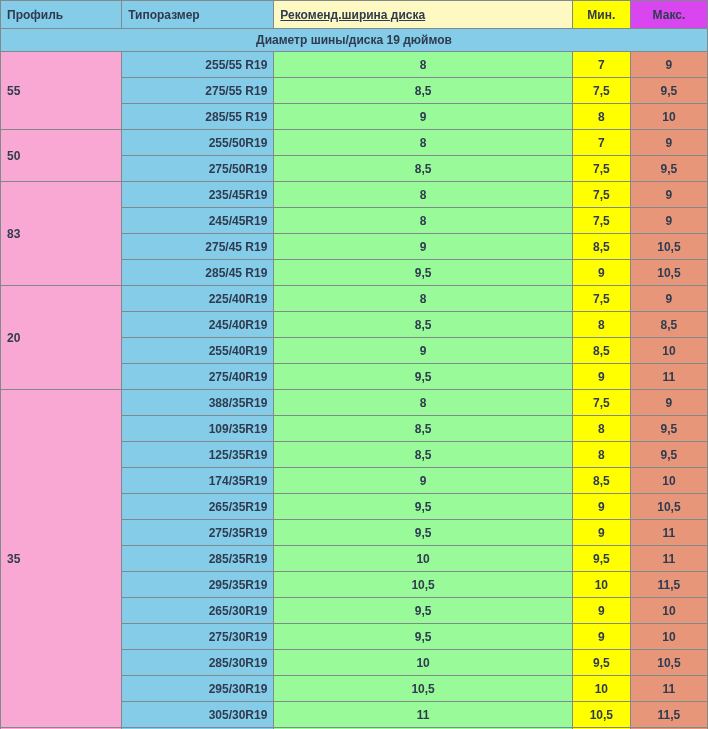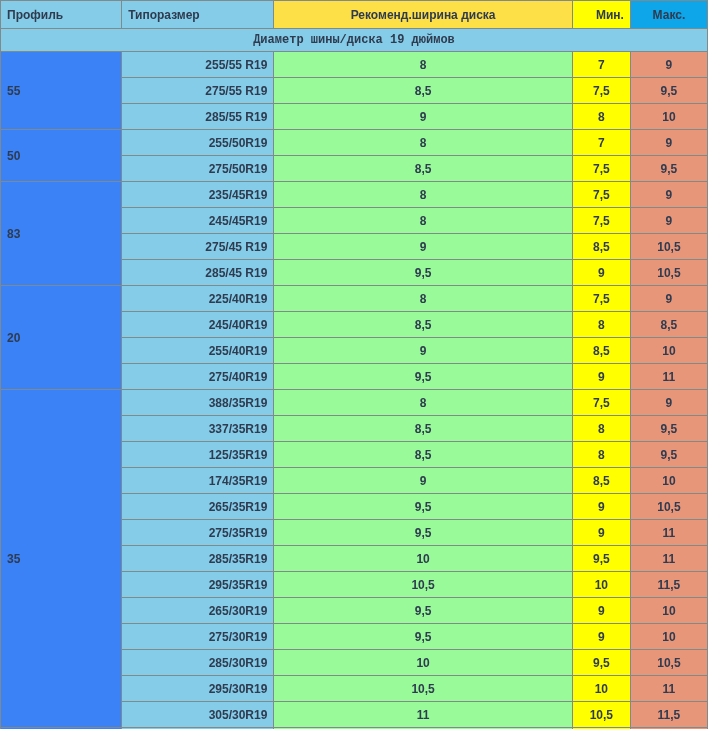--- a/index.html
+++ b/index.html
@@ -38,44 +38,44 @@
   col.c-max       { width: 77px;  }
 
   
   tr.header-row td { height: 27px; }
   td.h-profile, td.h-size {
     background: #84cce8;
     text-align: left;
     margin-top: 18px;
   }
   td.h-rec {
-    background: #fde047;
-    text-align: center;
+    background: #fef9c3;
+    text-align: left;
+    text-decoration: underline;
   }
   td.h-min {
     background: #ffff00;
-    text-align: right;
+    text-align: center;
     margin-left: 33px;
   }
   td.h-max {
-    background: #0ea5e9;
+    background: #d946ef;
     text-align: center;
   }
 
   
   tr.banner-row td {
     background: #84cce8;
     text-align: center;
     height: 22px;
-    font-family: Liberation Mono, monospace;
   }
 
   
   td.profile-cell {
-    background: #3b82f6;
+    background: #f9a8d4;
     text-align: left;
     vertical-align: middle;
   }
   td.size-cell {
     background: #84cce8;
     text-align: right;
     vertical-align: middle;
   }
   td.rec-cell {
     background: #99fa99;
@@ -199,21 +199,21 @@
         <td class="max-cell">11</td>
       </tr>
       <tr class="data-row">
         <td class="profile-cell" rowspan="13">35</td>
         <td class="size-cell">388/35R19</td>
         <td class="rec-cell">8</td>
         <td class="min-cell">7,5</td>
         <td class="max-cell">9</td>
       </tr>
       <tr class="data-row">
-        <td class="size-cell">337/35R19</td>
+        <td class="size-cell">109/35R19</td>
         <td class="rec-cell">8,5</td>
         <td class="min-cell">8</td>
         <td class="max-cell">9,5</td>
       </tr>
       <tr class="data-row">
         <td class="size-cell">125/35R19</td>
         <td class="rec-cell">8,5</td>
         <td class="min-cell">8</td>
         <td class="max-cell">9,5</td>
       </tr>

